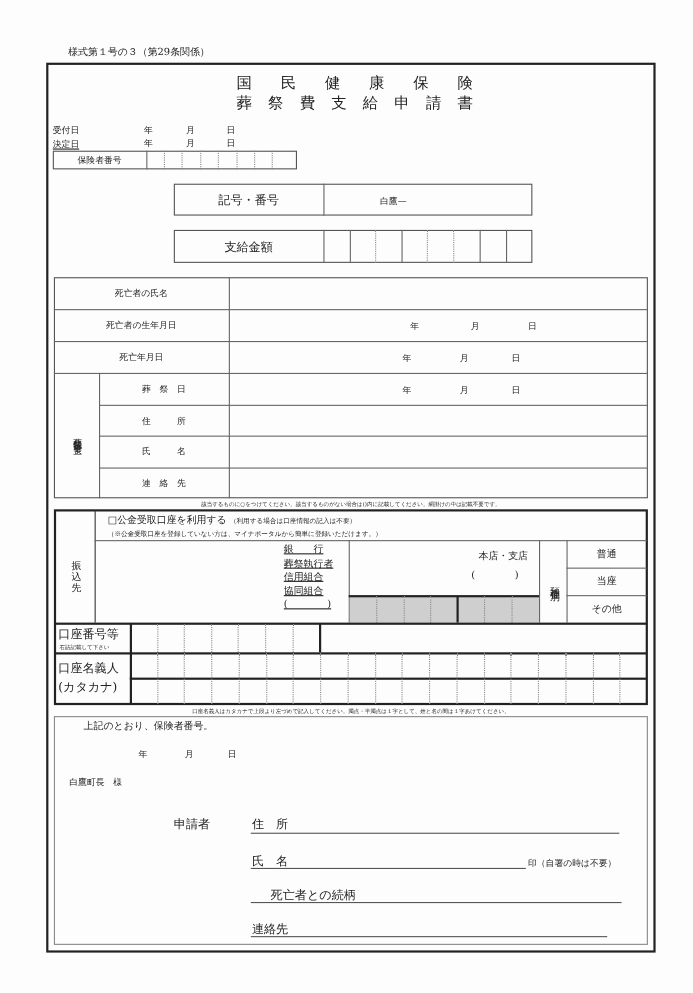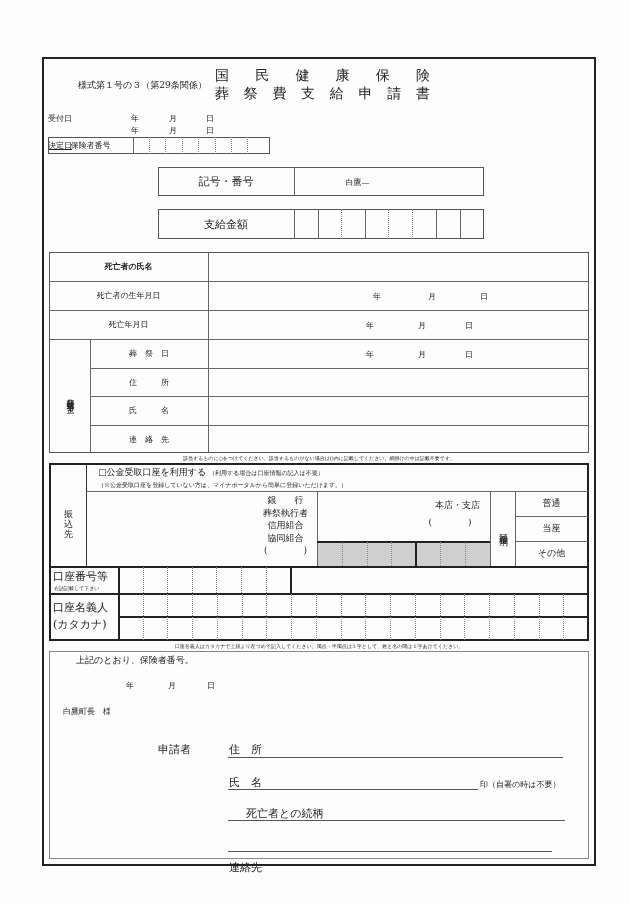--- a/index.html
+++ b/index.html
@@ -23,21 +23,21 @@
   .thick-v{position:absolute;width:0;border-left:2px solid #222;}
   .cell{position:absolute;display:flex;align-items:center;justify-content:center;box-sizing:border-box;}
   .shade{position:absolute;background:#cfcfcf;}
   .ul{position:absolute;height:0;border-top:1px solid #555;}
   .vert{writing-mode:vertical-rl;text-orientation:upright;letter-spacing:1px;}
   input.fld{position:absolute;border:none;background:transparent;outline:none;font-family:inherit;font-size:9px;padding:0;}
 </style>
 </head>
 <body>
 
-<div class="abs t9" style="left:78px;top:41px;margin-top:38px;">様式第１号の３（第29条関係）</div>
+<div class="abs t9" style="left:62px;top:41px;">様式第１号の３（第29条関係）</div>
 
 <div class="frame"></div>
 
 <div class="title1">
   <span>国</span>
   <span>民</span>
   <span>健</span>
   <span>康</span>
   <span>保</span>
   <span>険</span>
@@ -50,21 +50,21 @@
   <span>給</span>
   <span>申</span>
   <span>請</span>
   <span>書</span>
 </div>
 
 <div class="abs t8" style="left:48px;top:113px;">受付日</div>
 <div class="abs t8" style="left:131px;top:113px;">年</div>
 <div class="abs t8" style="left:169px;top:113px;">月</div>
 <div class="abs t8" style="left:206px;top:113px;">日</div>
-<div class="abs t8" style="left:48px;top:140px;text-decoration:underline;">決定日</div>
+<div class="abs t8" style="left:48px;top:126px;text-decoration:underline;">決定日</div>
 <div class="abs t8" style="left:131px;top:125px;">年</div>
 <div class="abs t8" style="left:169px;top:125px;">月</div>
 <div class="abs t8" style="left:206px;top:125px;">日</div>
 
 <div class="box" style="left:48px;top:137px;width:222px;height:17px;"></div>
 <div class="cell t8" style="left:48px;top:137px;width:85px;height:17px;">保険者番号</div>
 <div class="vline" style="left:133px;top:137px;height:17px;"></div>
 <div class="dv" style="left:149px;top:137px;height:17px;"></div>
 <div class="dv" style="left:165px;top:137px;height:17px;"></div>
 <div class="dv" style="left:182px;top:137px;height:17px;"></div>
@@ -92,21 +92,21 @@
 <div class="box" style="left:49px;top:252px;width:540px;height:201px;"></div>
 <div class="vline" style="left:208px;top:252px;height:201px;"></div>
 <div class="hline" style="left:49px;top:281px;width:540px;"></div>
 <div class="hline" style="left:49px;top:310px;width:540px;"></div>
 <div class="hline" style="left:49px;top:339px;width:540px;"></div>
 <div class="hline" style="left:90px;top:368px;width:499px;"></div>
 <div class="hline" style="left:90px;top:396px;width:499px;"></div>
 <div class="hline" style="left:90px;top:425px;width:499px;"></div>
 <div class="vline" style="left:90px;top:339px;height:114px;"></div>
 
-<div class="cell t8" style="left:49px;top:252px;width:159px;height:29px;font-weight:bold;">死亡者の氏名</div>
+<div class="cell t8" style="left:49px;top:252px;width:159px;height:29px;">死亡者の氏名</div>
 <input class="fld" style="left: 212px; top: 258px; width: 370px; height: 18px;">
 <div class="cell t8" style="left:49px;top:281px;width:159px;height:29px;">死亡者の生年月日</div>
 <div class="abs t8" style="left:373px;top:291px;">年</div>
 <div class="abs t8" style="left:428px;top:291px;">月</div>
 <div class="abs t8" style="left:480px;top:291px;">日</div>
 <div class="cell t8" style="left:49px;top:310px;width:159px;height:29px;">死亡年月日</div>
 <div class="abs t8" style="left:366px;top:320px;">年</div>
 <div class="abs t8" style="left:418px;top:320px;">月</div>
 <div class="abs t8" style="left:465px;top:320px;">日</div>
 
@@ -129,21 +129,21 @@
 <div class="cell t9 vert" style="left:51px;top:478px;width:34px;height:78px;letter-spacing:10px;">振込先</div>
 
 <div class="abs t9" style="left:98px;top:466px;white-space:nowrap;">
   <span>□公金受取口座を利用する</span>
   <span class="t6">（利用する場合は口座情報の記入は不要）</span>
 </div>
 <div class="abs t6" style="left:98px;top:481px;white-space:nowrap;">（※公金受取口座を登録していない方は、マイナポータルから簡単に登録いただけます。）</div>
 <div class="hline" style="left:86px;top:491px;width:502px;"></div>
 
 <div class="vline" style="left:317px;top:491px;height:75px;"></div>
-<div class="abs t9" style="left:258px;top:494px;width:55px;text-align:center;line-height:12.5px;">
+<div class="abs t9" style="left:258px;top:494px;width:55px;text-align:left;line-height:12.5px;text-decoration:underline;">
   <div>銀　　行</div>
   <div>葬祭執行者</div>
   <div>信用組合</div>
   <div>協同組合</div>
   <div>(　　　　)</div>
 </div>
 
 <div class="abs t9" style="left:340px;top:499px;width:140px;text-align:right;">本店・支店</div>
 <div class="abs t9" style="left:420px;top:516px;width:60px;text-align:center;">(　　　　)</div>
 <div class="shade" style="left:318px;top:542px;width:172px;height:24px;"></div>
@@ -220,15 +220,15 @@
 
 <div class="abs t11" style="left:229px;top:775px;">氏　名</div>
 <div class="ul" style="left:228px;top:789px;width:250px;"></div>
 <input class="fld" style="left: 275px; top: 775px; width: 200px; height: 14px;">
 <div class="abs t8" style="left:480px;top:779px;">印（自署の時は不要）</div>
 
 <div class="abs t11" style="left:246px;top:806px;">死亡者との続柄</div>
 <div class="ul" style="left:228px;top:820px;width:337px;"></div>
 <input class="fld" style="left: 340px; top: 806px; width: 220px; height: 14px;">
 
-<div class="abs t11" style="left:229px;top:837px;margin-top:23px;">連絡先</div>
+<div class="abs t11" style="left:229px;top:837px;">連絡先</div>
 <div class="ul" style="left:228px;top:851px;width:324px;"></div>
 <input class="fld" style="left: 275px; top: 837px; width: 275px; height: 14px;">
 
 </body></html>

